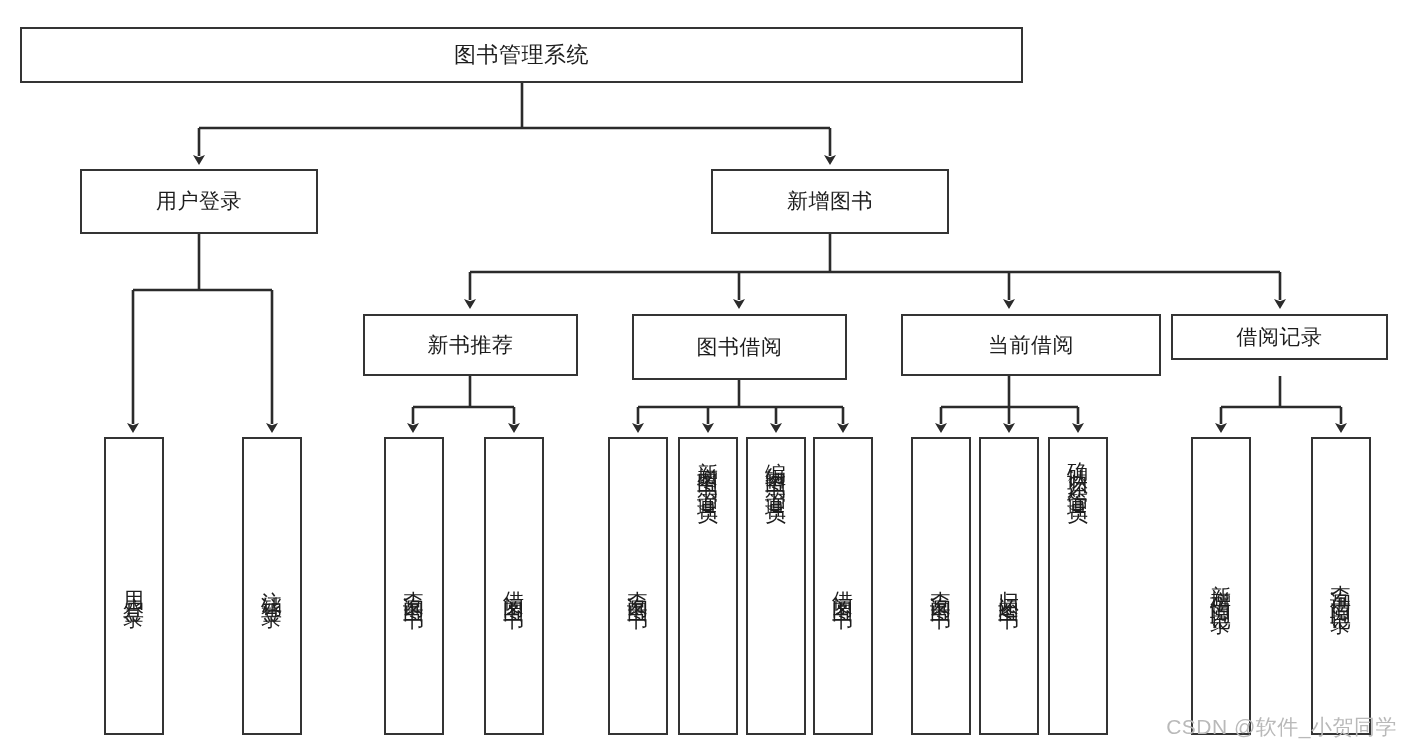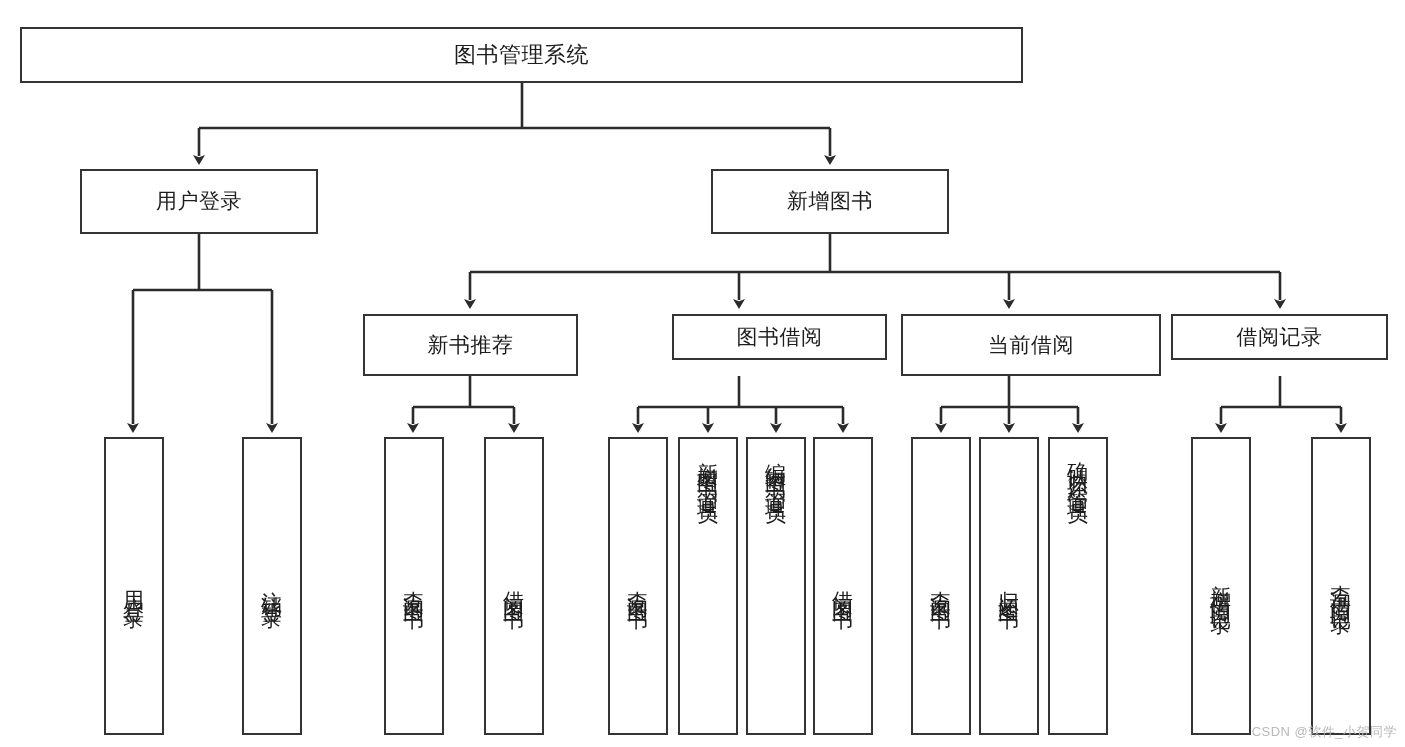--- a/index.html
+++ b/index.html
@@ -57,21 +57,21 @@
     height:auto;
   }
   .v-node.centered{
     align-items:center;
     padding-top:0;
   }
   .watermark{
     position:absolute;
     right:8px;
     bottom:6px;
-    font-size:13px;
+    font-size:21px;
     color:#b9b9b9;
     letter-spacing:0.5px;
     z-index:5;
     white-space:nowrap;
   }
 </style>
 </head>
 <body>
 
 <div id="canvas">
@@ -133,21 +133,21 @@
   <div class="node h-node" style="left:80px;top:169px;width:238px;height:65px;">
     <span class="label">用户登录</span>
   </div>
   <div class="node h-node" style="left:711px;top:169px;width:238px;height:65px;">
     <span class="label">新增图书</span>
   </div>
 
   <div class="node h-node" style="left:363px;top:314px;width:215px;height:62px;">
     <span class="label">新书推荐</span>
   </div>
-  <div class="node h-node" style="left:632px;top:314px;width:215px;height:46px;margin-left:40px;">
+  <div class="node h-node" style="left:632px;top:314px;width:215px;height:66px;">
     <span class="label">图书借阅</span>
   </div>
   <div class="node h-node" style="left:901px;top:314px;width:260px;height:62px;">
     <span class="label">当前借阅</span>
   </div>
   <div class="node h-node" style="left:1171px;top:314px;width:217px;height:46px;">
     <span class="label">借阅记录</span>
   </div>
 
   <div class="node v-node centered" style="left:104px;top:437px;width:60px;height:298px;">

